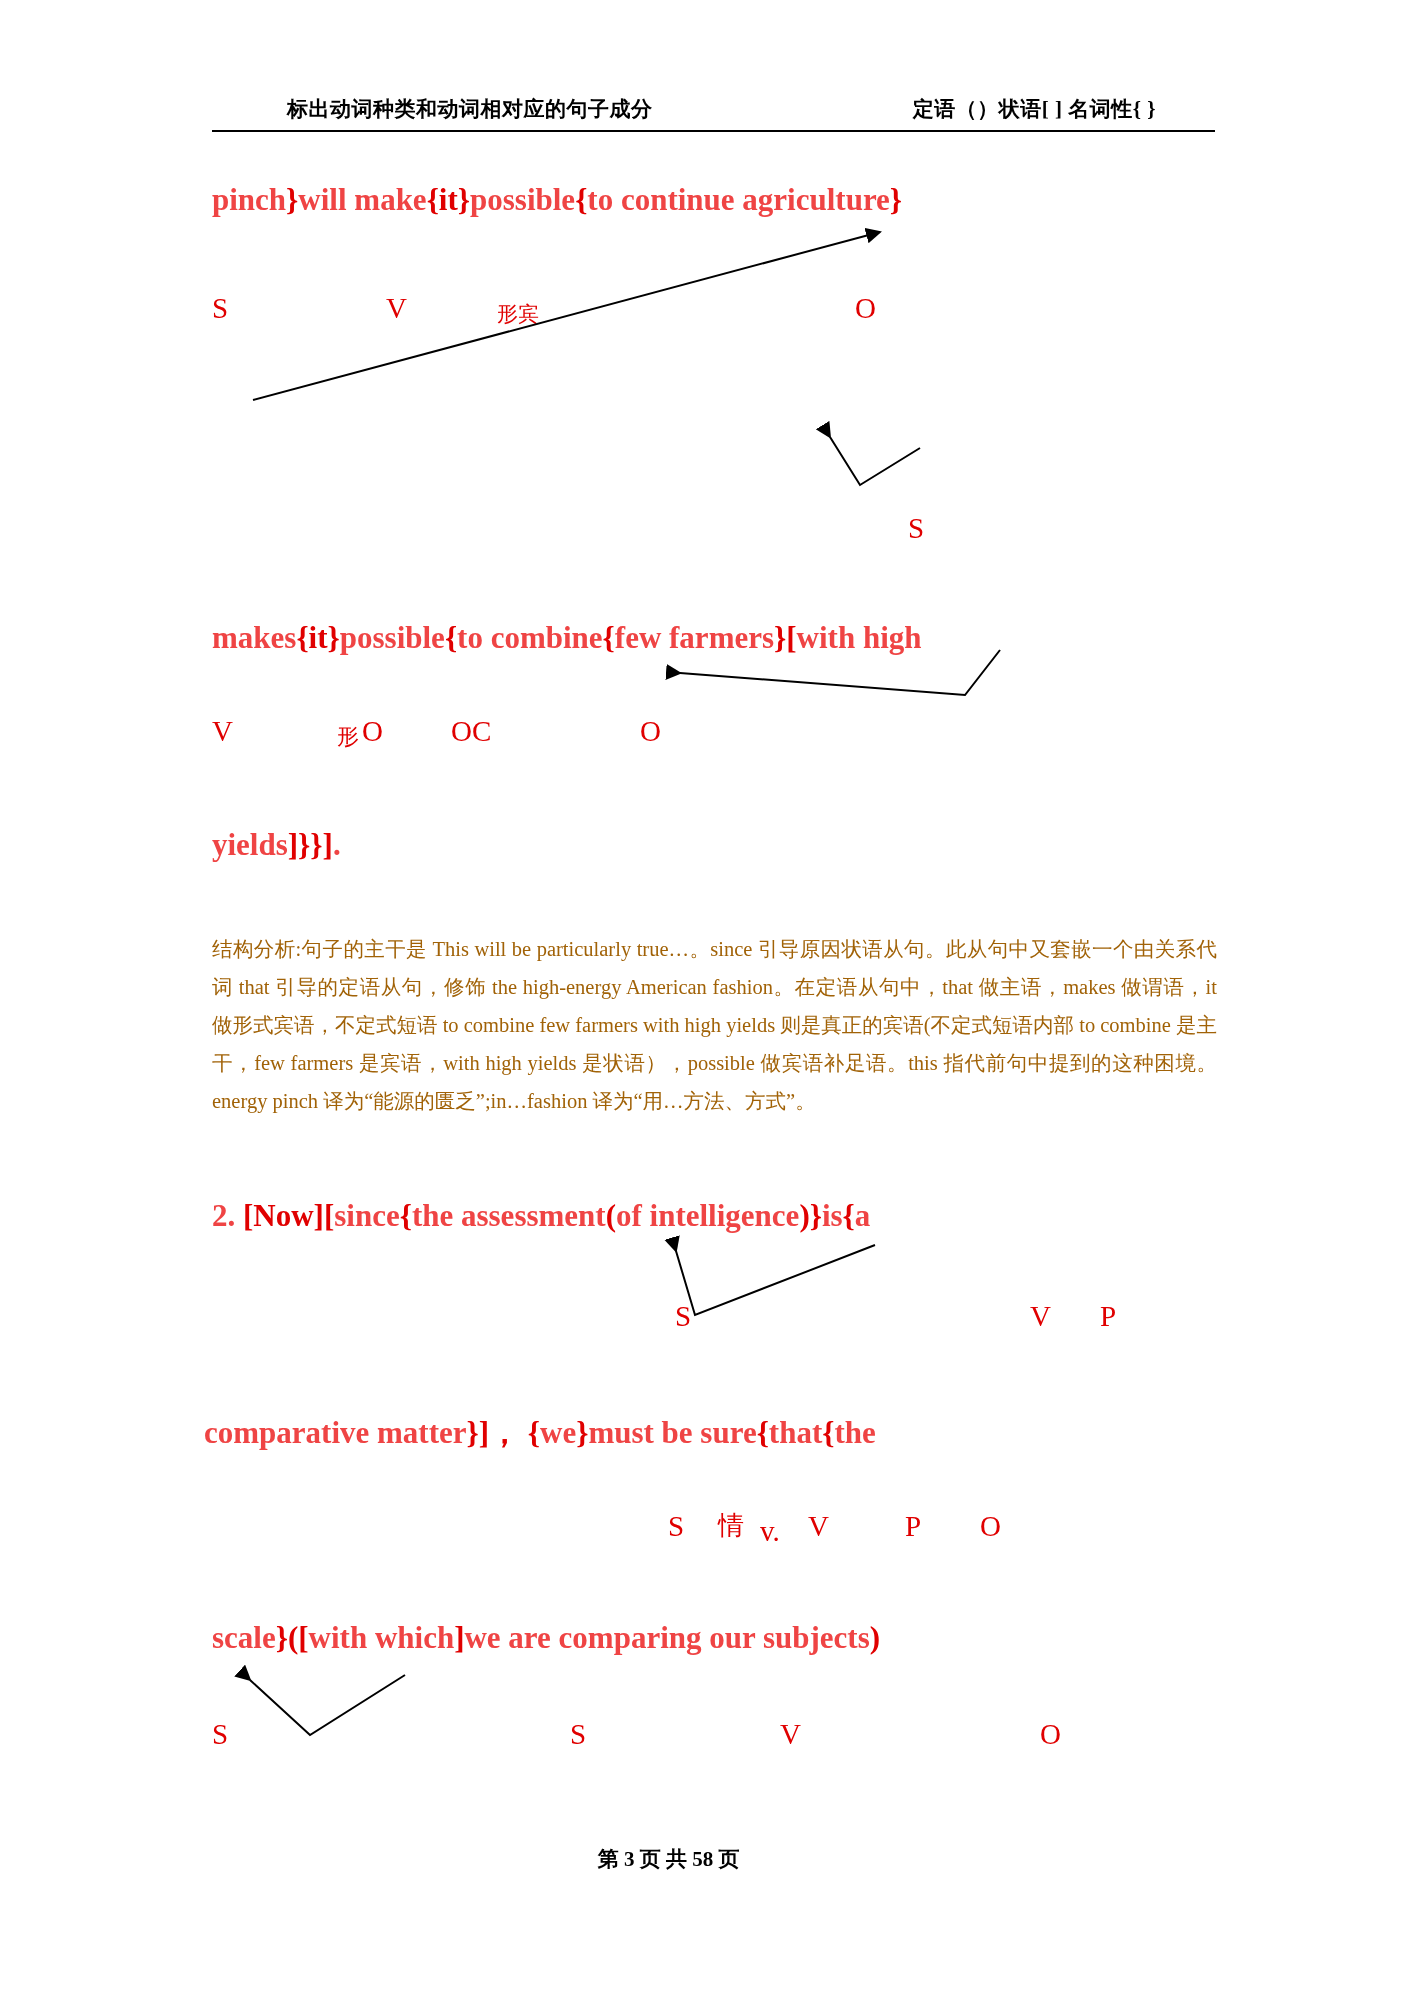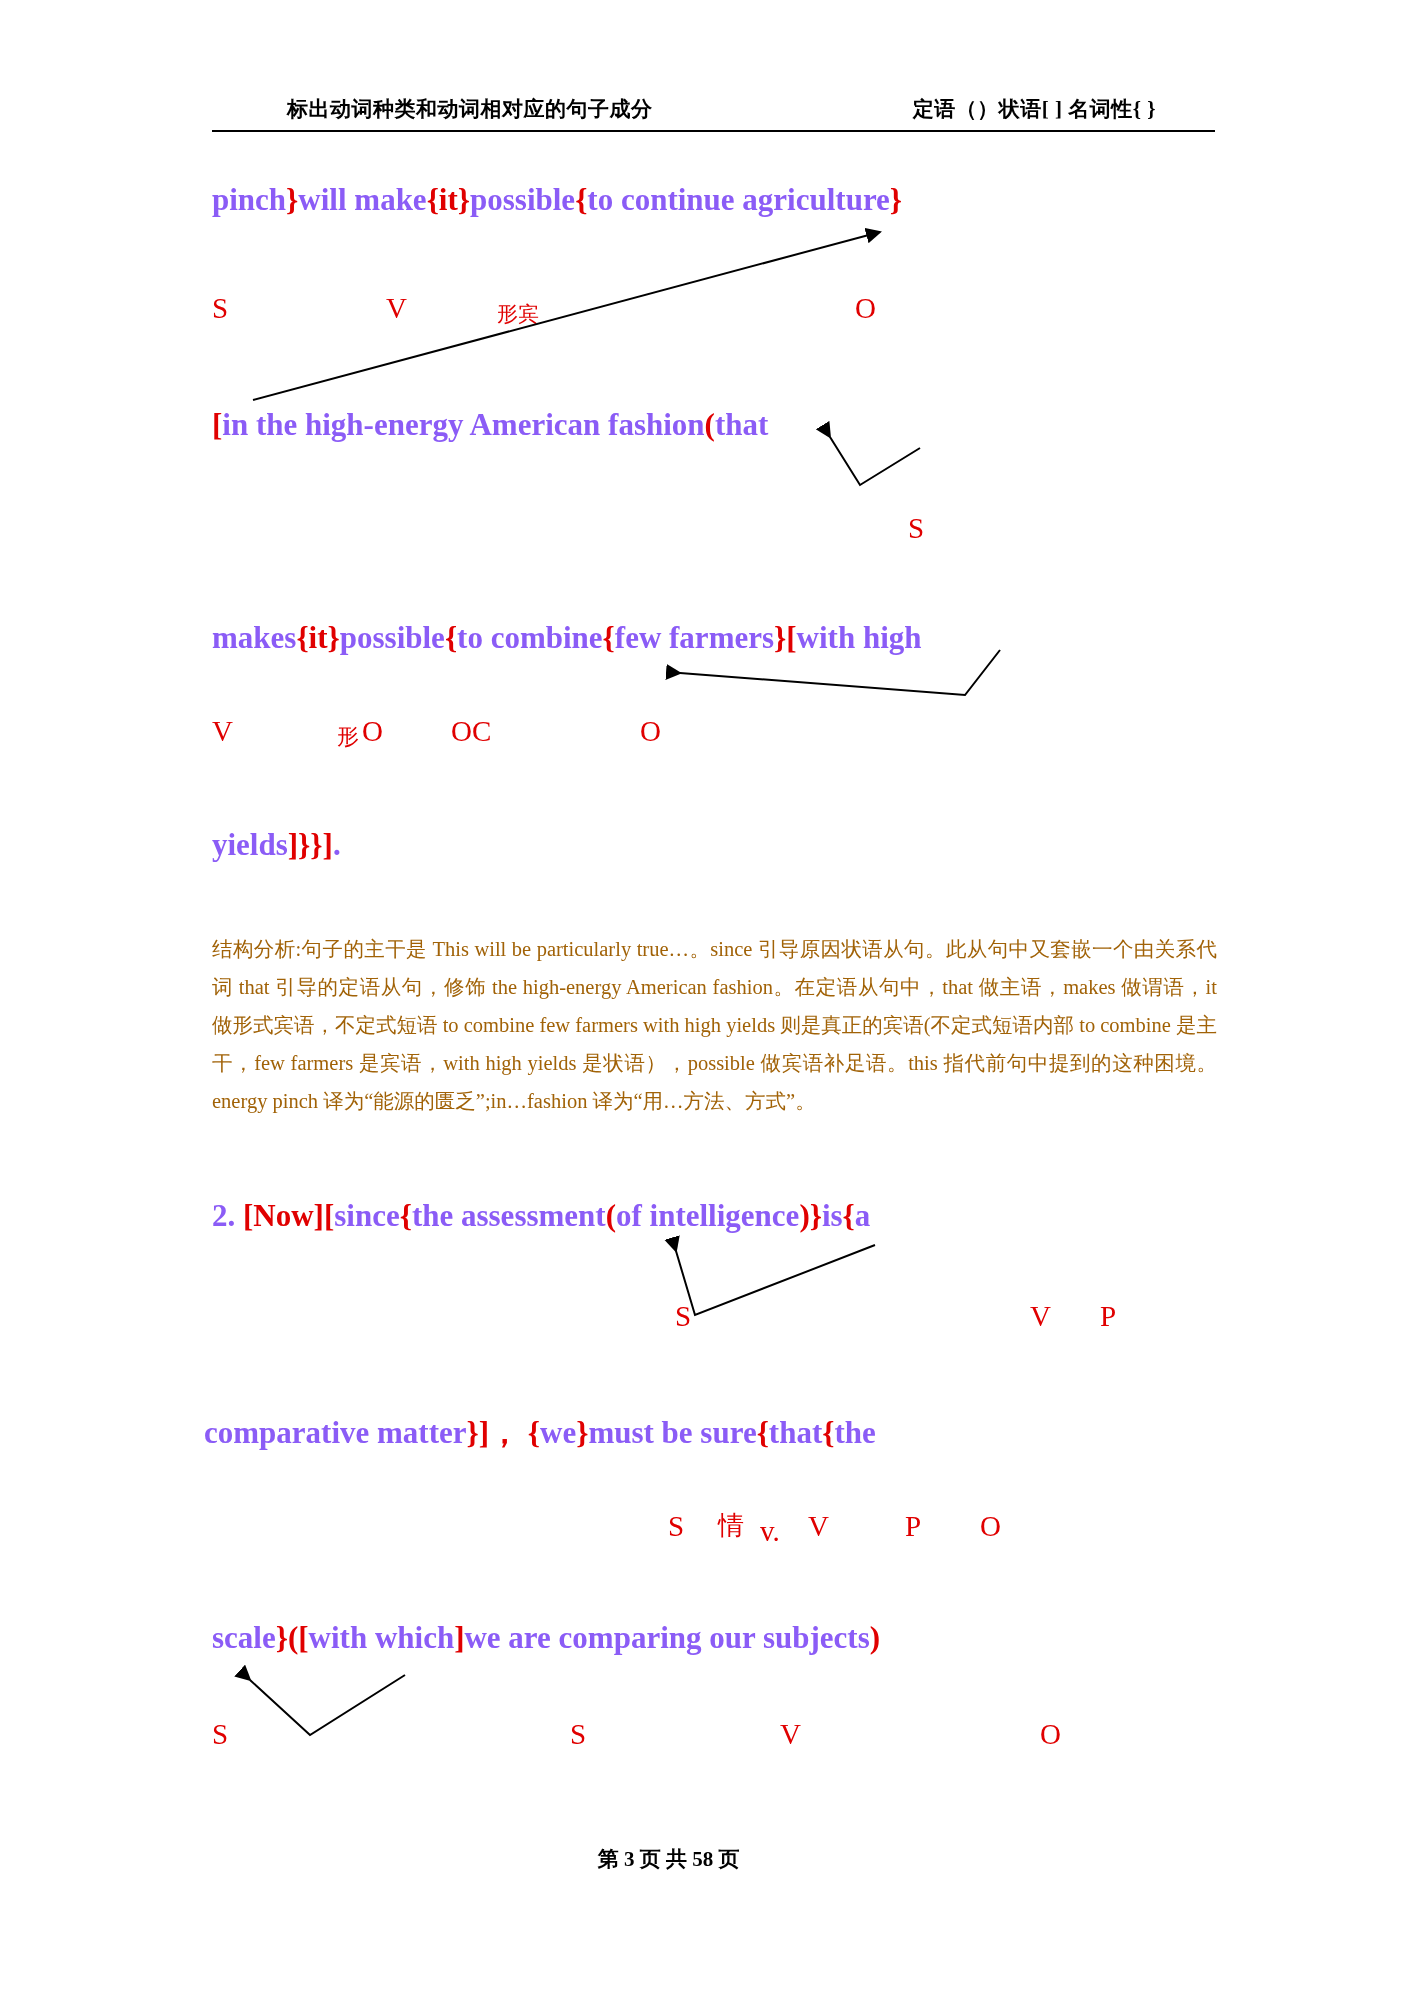--- a/index.html
+++ b/index.html
@@ -48,21 +48,21 @@
   
   .line {
     position: absolute;
     font-family: "Liberation Serif", serif;
     font-weight: bold;
     font-size: 31px;
     white-space: nowrap;
     letter-spacing: 0px;
   }
   .red { color: #e00000; }
-  .blk { color: #8b5cf6; }
+  .blk { color: #ef4444; }
 
   .tagrow {
     position: absolute;
     font-family: "Liberation Serif", serif;
     font-size: 29px;
     color: #e00000;
     white-space: nowrap;
   }
 
   
@@ -104,21 +104,20 @@
 
 <div class="page">
 
   <div class="header">
     <span class="h-left">标出动词种类和动词相对应的句子成分</span>
     <span class="h-right">定语（）状语[ ] 名词性{ }</span>
   </div>
   <div class="header-rule"></div>
 
   <div class="line" id="line1" style="left:212px; top:182px;"><span class="blk">pinch</span><span class="red">}</span><span class="blk">will make</span><span class="red">{</span><span class="red">it</span><span class="red">}</span><span class="blk">possible</span><span class="red">{</span><span class="blk">to continue agriculture</span><span class="red">}</span></div>
-  <div class="line" id="line2" style="left:212px; top:407px;"><span class="red">[</span><span class="blk">in the high-energy American fashion</span><span class="red">(</span><span class="blk">that</span></div>
   <div class="line" id="line3" style="left:212px; top:620px;"><span class="blk">makes</span><span class="red">{</span><span class="red">it</span><span class="red">}</span><span class="blk">possible</span><span class="red">{</span><span class="blk">to combine</span><span class="red">{</span><span class="blk">few farmers</span><span class="red">}</span><span class="red">[</span><span class="blk">with high</span></div>
   <div class="line" id="line4" style="left:212px; top:827px;"><span class="blk">yields</span><span class="red">]}}]</span><span class="blk">.</span></div>
   <div class="line" id="line5" style="left:212px; top:1198px;"><span class="blk">2.</span><span class="red"> [</span><span class="red">Now</span><span class="red">][</span><span class="blk">since</span><span class="red">{</span><span class="blk">the assessment</span><span class="red">(</span><span class="blk">of intelligence</span><span class="red">)}</span><span class="blk">is</span><span class="red">{</span><span class="blk">a</span></div>
   <div class="line" id="line6" style="left:204px; top:1412px;"><span class="blk">comparative matter</span><span class="red">}]</span><span class="red">，</span><span class="red"> {</span><span class="blk">we</span><span class="red">}</span><span class="blk">must be sure</span><span class="red">{</span><span class="blk">that</span><span class="red">{</span><span class="blk">the</span></div>
   <div class="line" id="line7" style="left:212px; top:1620px;"><span class="blk">scale</span><span class="red">}(</span><span class="red">[</span><span class="blk">with which</span><span class="red">]</span><span class="blk">we are comparing our subjects</span><span class="red">)</span></div>
 
   <div class="tagrow" style="left:212px; top:292px;">S</div>
   <div class="tagrow" style="left:386px; top:292px;">V</div>
   <div class="tagrow cn" style="left:497px; top:300px; font-family:'Liberation Sans',sans-serif; font-size:21px;">形宾</div>
   <div class="tagrow" style="left:855px; top:292px;">O</div>

